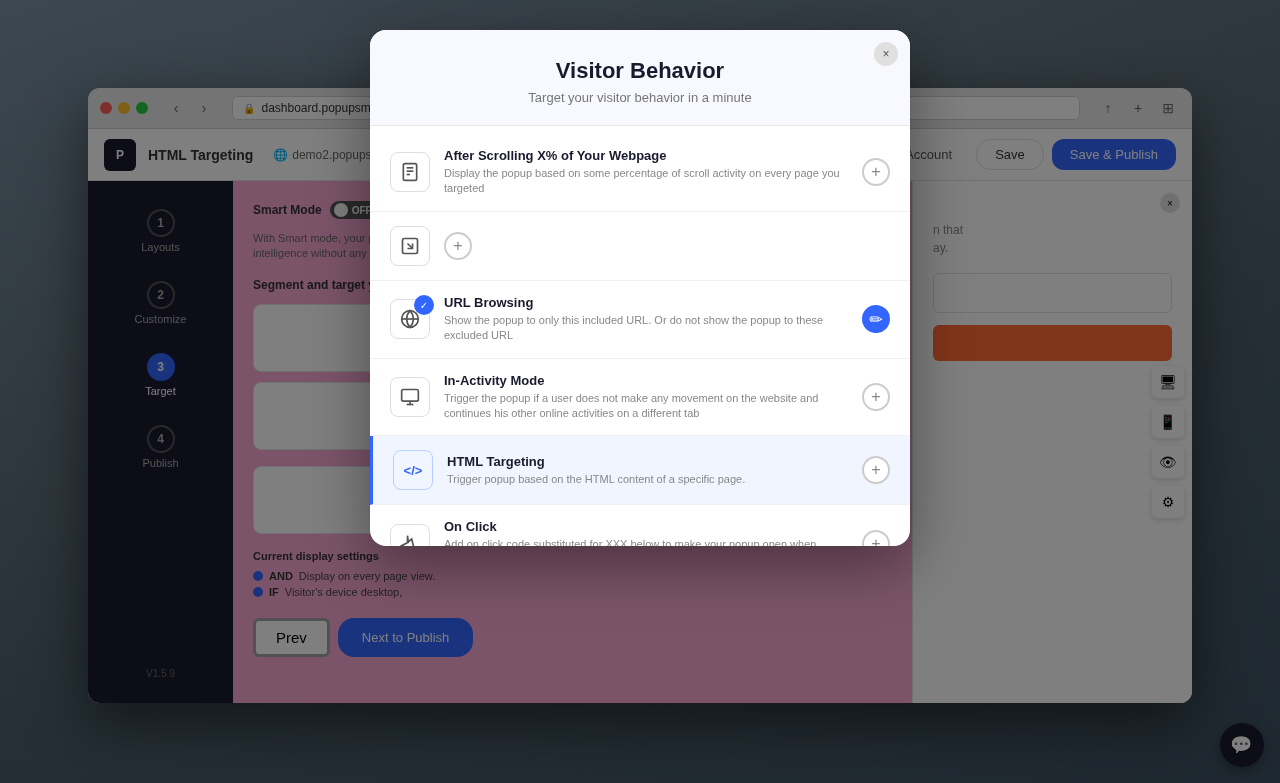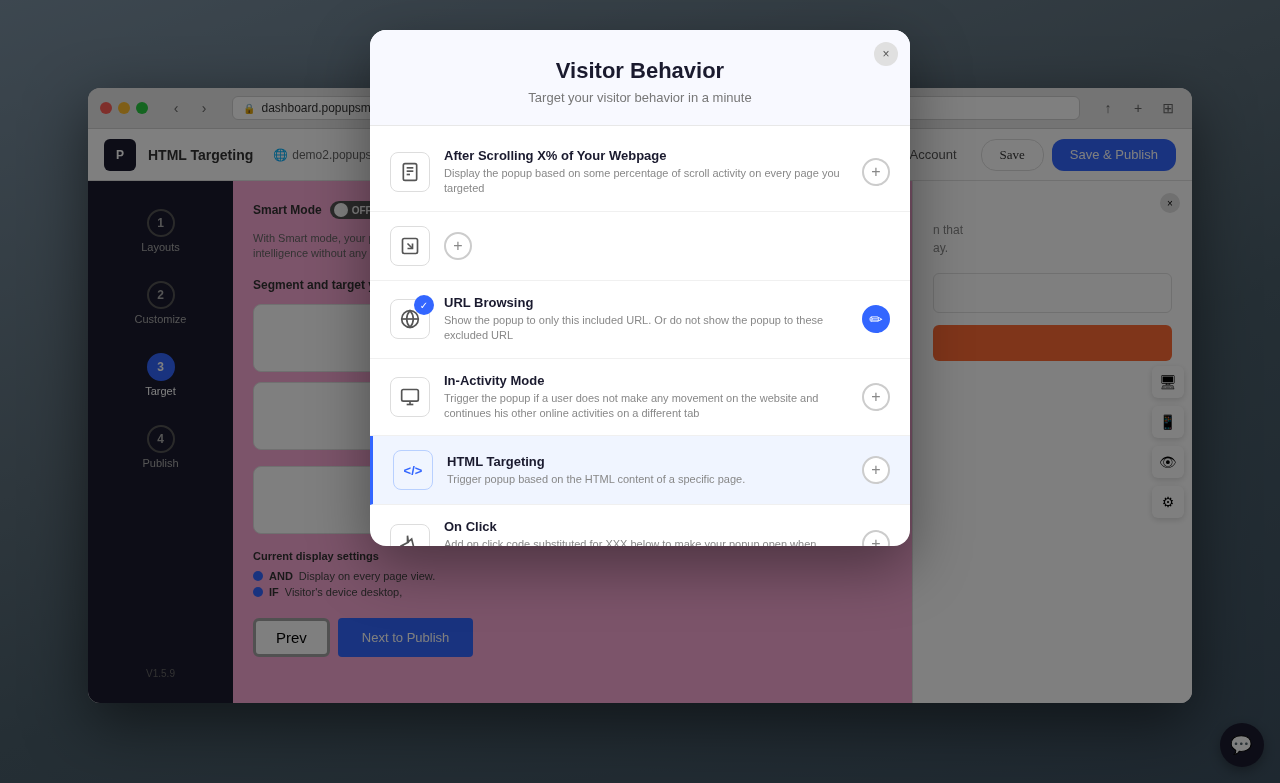--- a/index.html
+++ b/index.html
@@ -162,21 +162,20 @@
       display: flex; gap: 8px;
     }
     .btn-save {
       padding: 7px 18px;
       border: 1px solid #ddd;
       background: white;
       border-radius: 15px;
       font-size: 13px;
       color: #333;
       cursor: pointer;
-      font-family: Liberation Serif, serif;
     }
     .btn-publish {
       padding: 7px 18px;
       background: #3366ff;
       color: white;
       border: none;
       border-radius: 12px;
       font-size: 13px;
       cursor: pointer;
     }
@@ -292,21 +291,21 @@
       background: white;
       border-radius: 6px;
       font-size: 15px;
       cursor: pointer;
     }
     .btn-next {
       padding: 8px 24px;
       background: #3366ff;
       color: white;
       border: none;
-      border-radius: 4px;
+      border-radius: 16px;
       font-size: 13px;
       cursor: pointer;
     }
 
     
     .right-panel {
       width: 280px;
       background: white;
       border-left: 1px solid #e0e0e0;
       padding: 20px;

